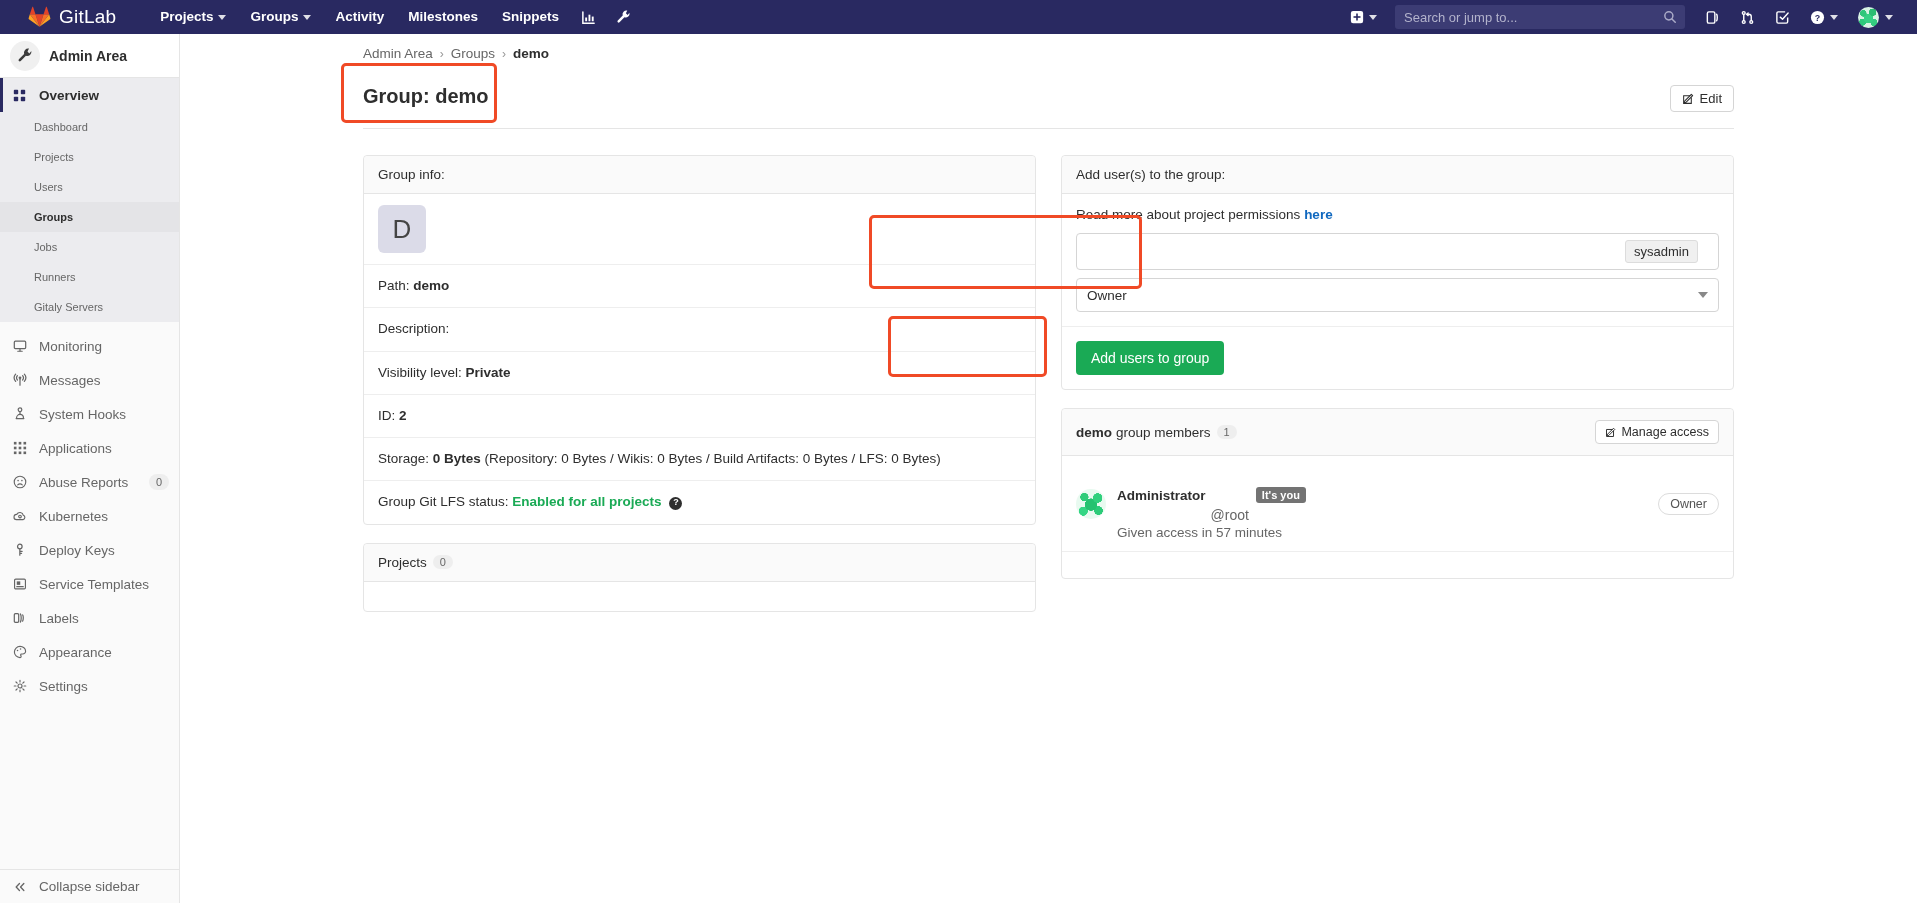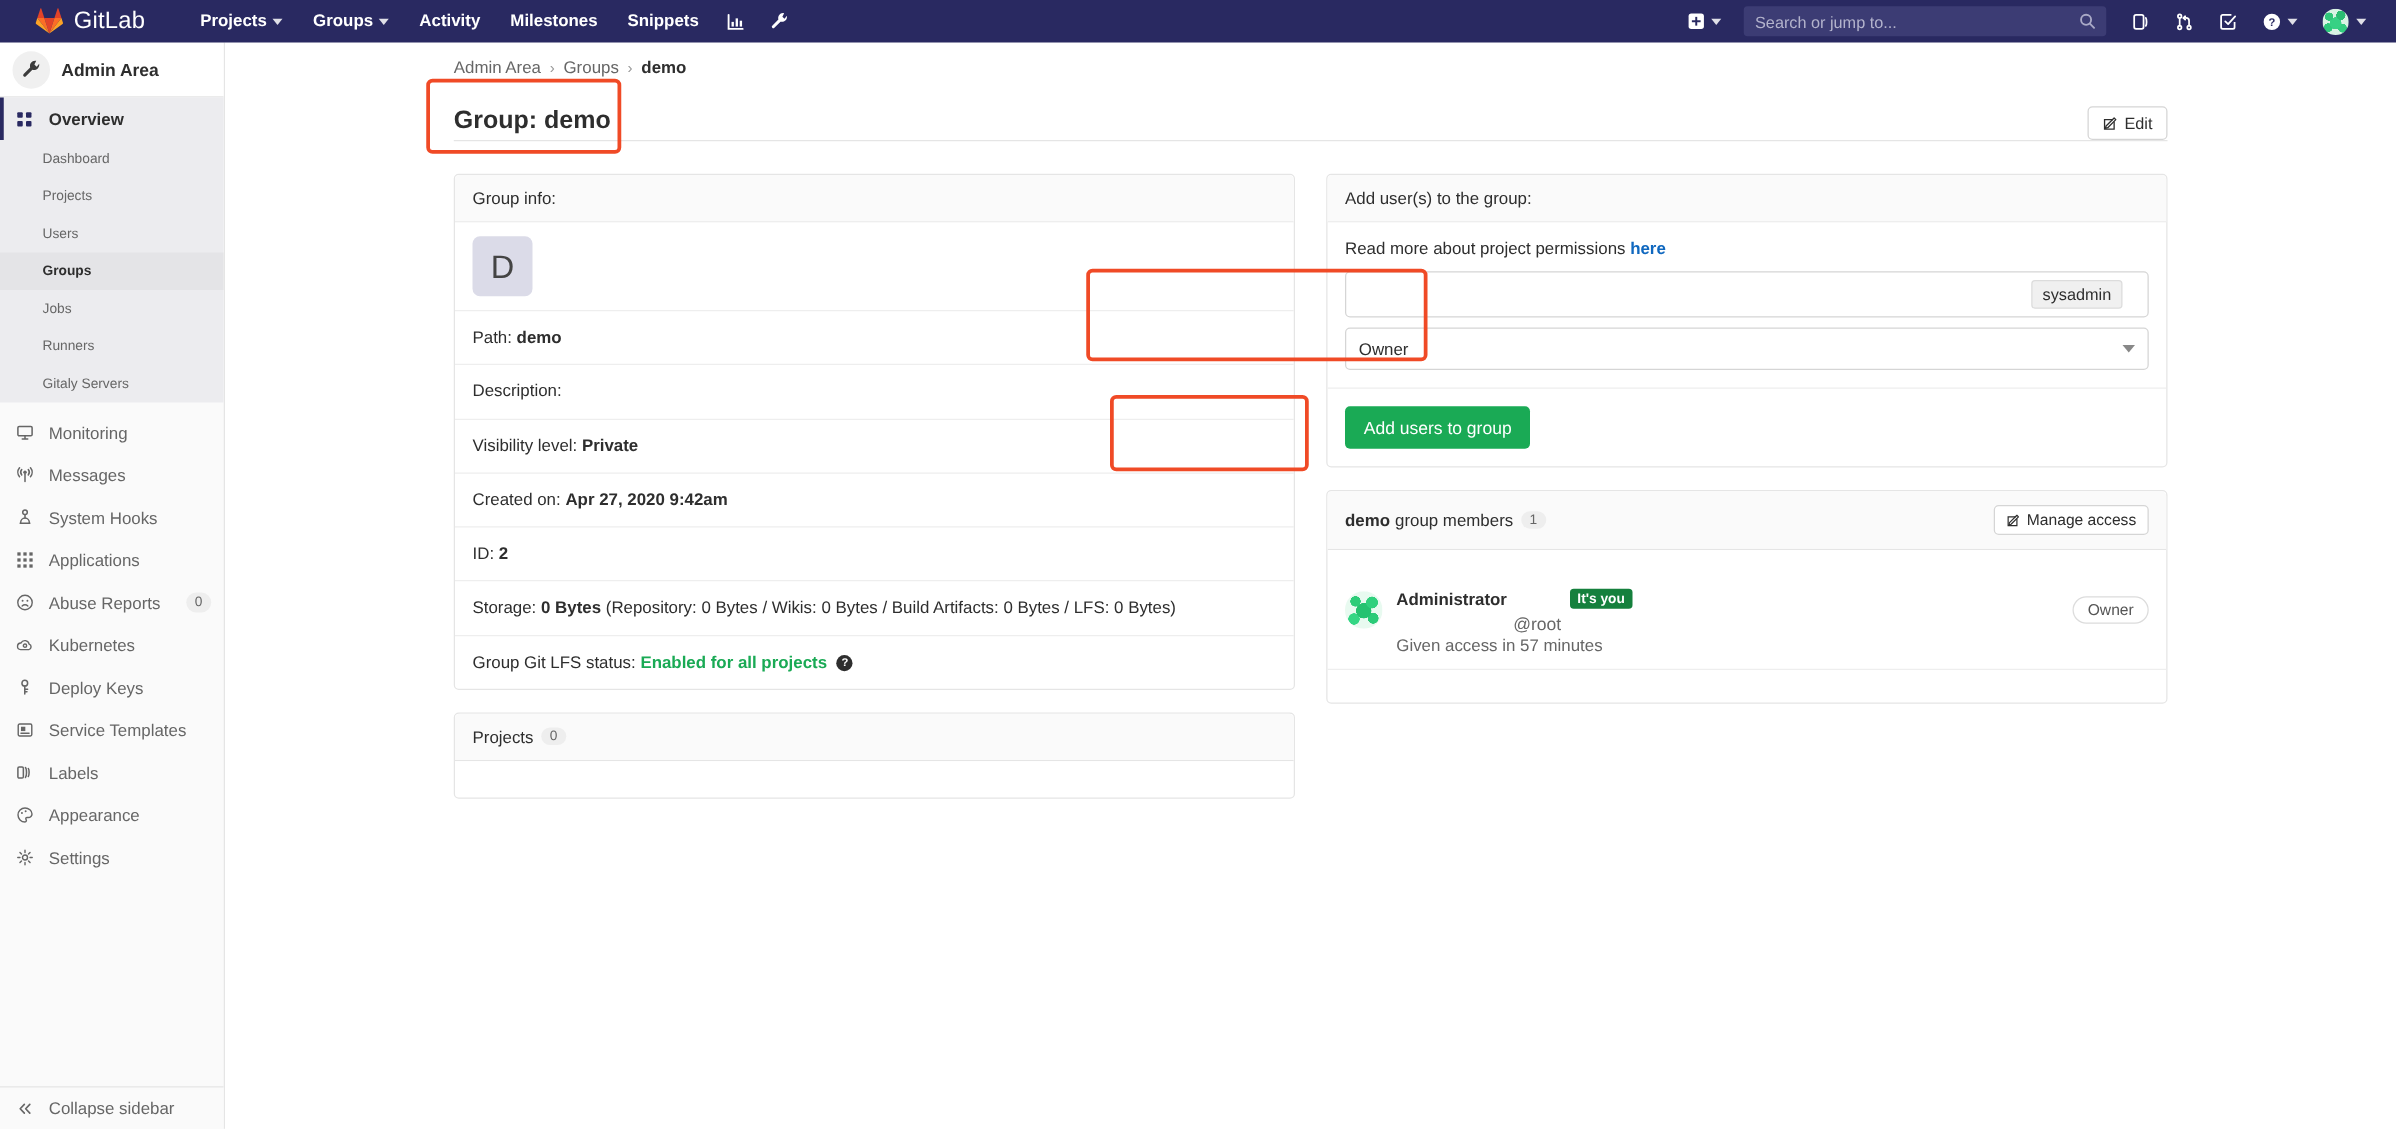--- a/index.html
+++ b/index.html
@@ -137,20 +137,21 @@
   .breadcrumb {
     display: flex; align-items: center; gap: 7px;
     padding: 12px 0 0 183px; font-size: 13.5px; color: #666;
   }
   .breadcrumb a { color: #666; text-decoration: none; cursor: pointer; }
   .breadcrumb .crumb-sep { color: #999; font-size: 12px; }
   .breadcrumb .crumb-cur { color: #2e2e2e; font-weight: bold; }
 
   .page-head {
     margin: 10px 183px 0 183px;
+    padding-bottom: 16px;
     border-bottom: 1px solid #e5e5e5;
     display: flex; align-items: flex-start; justify-content: space-between;
     padding-top: 14px;
   }
   .page-title { font-size: 20px; font-weight: bold; color: #2e2e2e; }
   .title-hl {
     position: absolute; left: 341px; top: 63px;
     width: 156px; height: 60px;
     border: 3px solid #f04a26; border-radius: 5px;
     pointer-events: none; z-index: 20;
@@ -237,21 +238,21 @@
       radial-gradient(circle at 28% 27%, #2ecc79 0 4px, transparent 4.3px),
       radial-gradient(circle at 72% 30%, #30d07d 0 4.6px, transparent 4.9px),
       radial-gradient(circle at 50% 52%, #25c270 0 6px, transparent 6.3px),
       radial-gradient(circle at 24% 74%, #34d684 0 4.4px, transparent 4.7px),
       radial-gradient(circle at 75% 72%, #2bcb78 0 4.2px, transparent 4.5px);
     margin-right: 11px; flex: none;
   }
   .member-name { font-size: 13.5px; font-weight: bold; color: #2e2e2e; }
   .member-handle { font-size: 14px; color: #666; font-weight: normal; margin-top: 40px; }
   .badge-you {
-    background: #15803d; color: #fff; font-size: 11px; font-weight: bold;
+    background: #737373; color: #fff; font-size: 11px; font-weight: bold;
     border-radius: 3px; padding: 2px 6px; margin-left: 7px;
   }
   .member-sub { font-size: 13.5px; color: #666; margin-top: 2px; }
   .role-pill {
     margin-left: auto; border: 1px solid #dcdcdc; border-radius: 12px;
     font-size: 12.5px; color: #555; padding: 3px 11px; background: #fff;
   }
   .btn-sm {
     border: 1px solid #d5d5d5; background: #fff; border-radius: 4px;
     font-size: 12.5px; color: #2e2e2e; padding: 4px 9px;
@@ -578,24 +579,20 @@
           <span>Path:</span>
           <b>demo</b>
         </div>
         <div class="card-row">
           <span>Description:</span>
           <b></b>
         </div>
         <div class="card-row">
           <span>Visibility level:</span>
           <b>Private</b>
-        </div>
-        <div class="card-row">
-          <span>Created on:</span>
-          <b>Apr 27, 2020 9:42am</b>
         </div>
         <div class="card-row">
           <span>ID:</span>
           <b>2</b>
         </div>
         <div class="card-row">
           <span>Storage:</span>
           <b>0 Bytes</b>
           <span>(Repository: 0 Bytes / Wikis: 0 Bytes / Build Artifacts: 0 Bytes / LFS: 0 Bytes)</span>
         </div>

